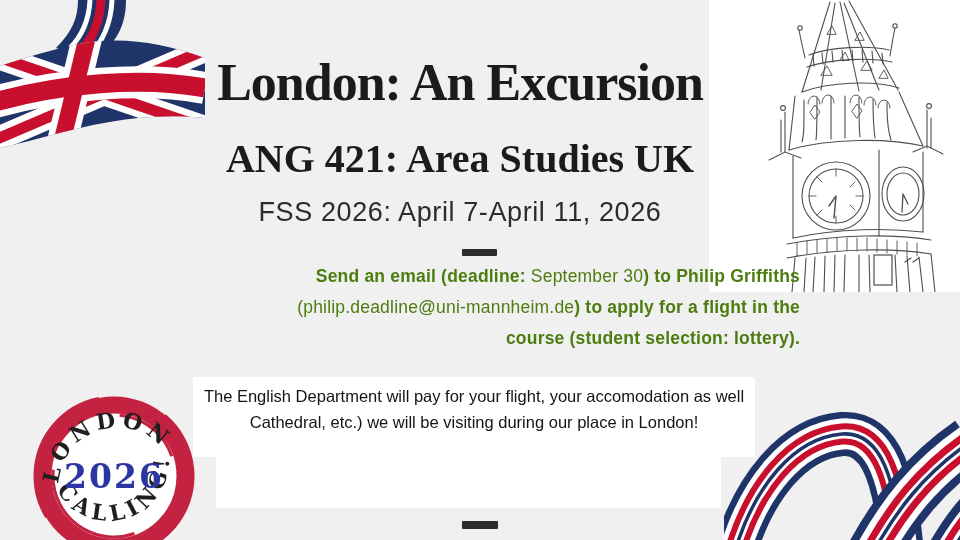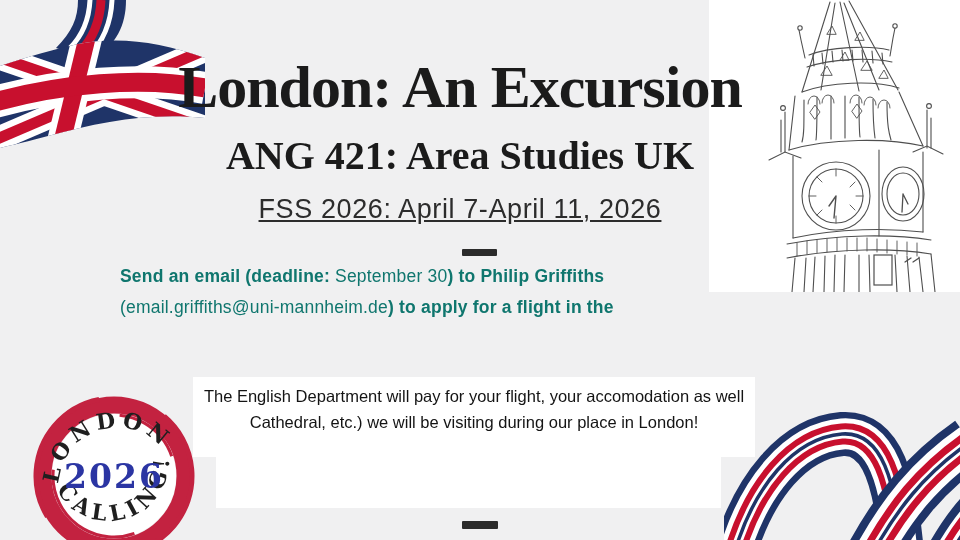--- a/index.html
+++ b/index.html
@@ -16,42 +16,41 @@
   }
   .ben-box svg { position:absolute; left:0; top:0; }
 
   
   .head-block {
     position:absolute; left:130px; top:54px; width:660px; text-align:center;
     color:#1b1b1b;
   }
   .title {
     font-family:"Liberation Serif", serif; font-weight:700;
-    font-size:60px; letter-spacing:-1px; line-height:1.1; white-space:nowrap;
+    font-size:52px; letter-spacing:-1px; line-height:1.1; white-space:nowrap;
   }
   .subtitle {
     font-family:"Liberation Serif", serif; font-weight:700;
-    font-size:40px; letter-spacing:0; margin-top:12px; white-space:nowrap;
+    font-size:40px; letter-spacing:0; margin-top:24px; white-space:nowrap;
   }
   .dates {
     font-family:"Liberation Sans", sans-serif; font-weight:400;
     font-size:27px; letter-spacing:0.6px; color:#2c2c2c; margin-top:15px;
     white-space:nowrap;
-    text-decoration:underline;
   }
   .bar {
     position:absolute; background:#2b2b2b; border-radius:1px;
   }
   .bar-top { left:462px; top:249px; width:35px; height:7px; }
   .bar-bottom { left:462px; top:521px; width:36px; height:8px; }
 
   
   .apply-note {
-    position:absolute; left:120px; top:261px; width:680px; text-align:left;
-    color:#0f766e; font-size:17.5px; line-height:31px; white-space:nowrap;
+    position:absolute; left:120px; top:261px; width:680px; text-align:right;
+    color:#4d7c0f; font-size:17.5px; line-height:31px; white-space:nowrap;
   }
   .apply-note .b { font-weight:700; letter-spacing:0.2px; }
   .apply-note .r { font-weight:400; letter-spacing:0.2px; }
 
   
   .info-box {
     position:absolute; left:193px; top:377px; width:562px; height:80px;
     background:#ffffff; text-align:center; color:#141414;
     font-size:16.5px; line-height:26px; padding-top:6px;
   }
@@ -167,21 +166,22 @@
   <div class="head-block">
     <div class="title">London: An Excursion</div>
     <div class="subtitle">ANG 421: Area Studies UK</div>
     <div class="dates">FSS 2026: April 7-April 11, 2026</div>
   </div>
 
   <div class="bar bar-top"></div>
 
   <div class="apply-note">
     <div><span class="b">Send an email (deadline:</span><span class="r"> September 30</span><span class="b">) to Philip Griffiths</span></div>
-    <div><span class="r">(email.griffiths@uni-mannheim.de</span><span class="b">) to apply for a flight in the</span></div>
+    <div><span class="r">(philip.deadline@uni-mannheim.de</span><span class="b">) to apply for a flight in the</span></div>
+    <div><span class="b">course (student selection: lottery).</span></div>
   </div>
 
   <div class="info-box">
     <div>The English Department will pay for your flight, your accomodation as well</div>
     <div>Cathedral, etc.) we will be visiting during our place in London!</div>
   </div>
   <div class="empty-box"></div>
 
   <div class="bar bar-bottom"></div>
 

